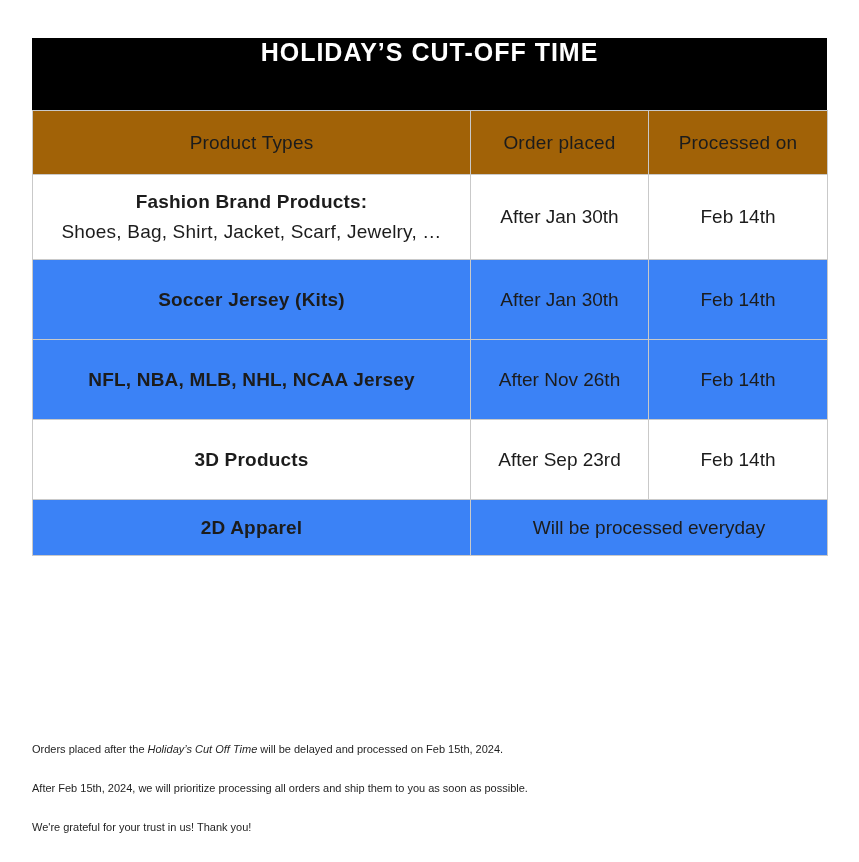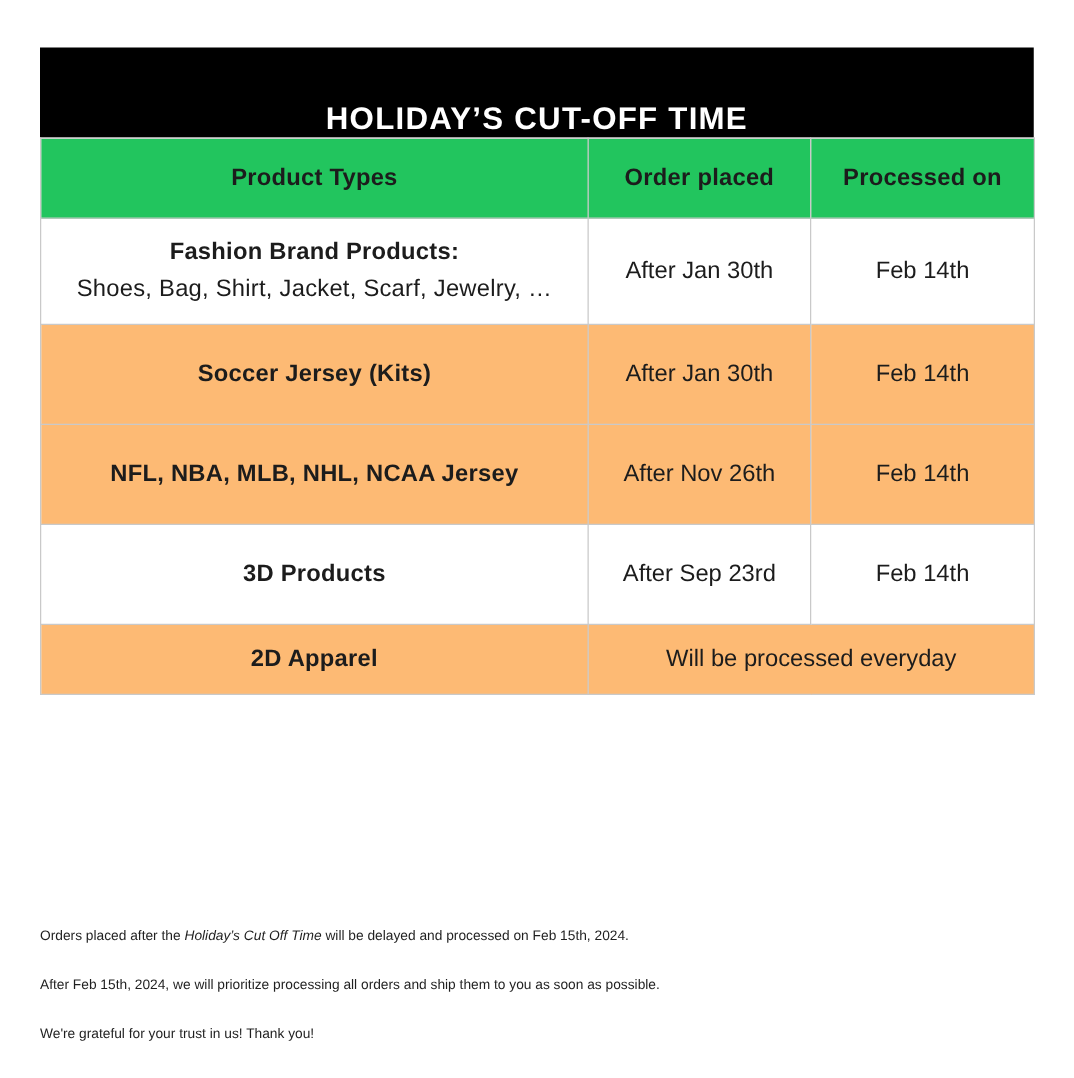--- a/index.html
+++ b/index.html
@@ -20,21 +20,21 @@
     position: absolute;
     left: 32px;
     top: 38px;
     width: 795px;
   }
   .title-bar {
     height: 72px;
     background: #000000;
     color: #ffffff;
     display: flex;
-    align-items: flex-end;
+    align-items: flex-start;
     justify-content: center;
     font-size: 25px;
     font-weight: bold;
     letter-spacing: 1px;
   }
   table.cutoff {
     width: 795px;
     border-collapse: collapse;
     table-layout: fixed;
   }
@@ -42,28 +42,28 @@
   table.cutoff td {
     border: 1px solid #c9c9c9;
     text-align: center;
     vertical-align: middle;
     font-size: 19px;
     padding: 0 6px;
     color: #1c1c1c;
   }
   table.cutoff thead th {
     height: 63px;
-    background: #22c55e;
-    font-weight: bold;
+    background: #a16207;
+    font-weight: normal;
     letter-spacing: 0.2px;
   }
   tr.row-1 { height: 85px; padding-left: 36px; }
   tr.row-2, tr.row-3, tr.row-4, tr.row-5 { height: 80px; }
   tr.row-6 { height: 56px; }
-  tr.gray td { background: #fdba74; }
+  tr.gray td { background: #3b82f6; }
   td.product { font-weight: bold; letter-spacing: 0.2px; }
   .product-main { font-weight: bold; line-height: 1.5; }
   .product-sub { font-weight: normal; line-height: 1.55; }
   .notes {
     position: absolute;
     left: 32px;
     top: 730px;
     width: 827px;
     font-size: 11px;
     color: #1f1f1f;

